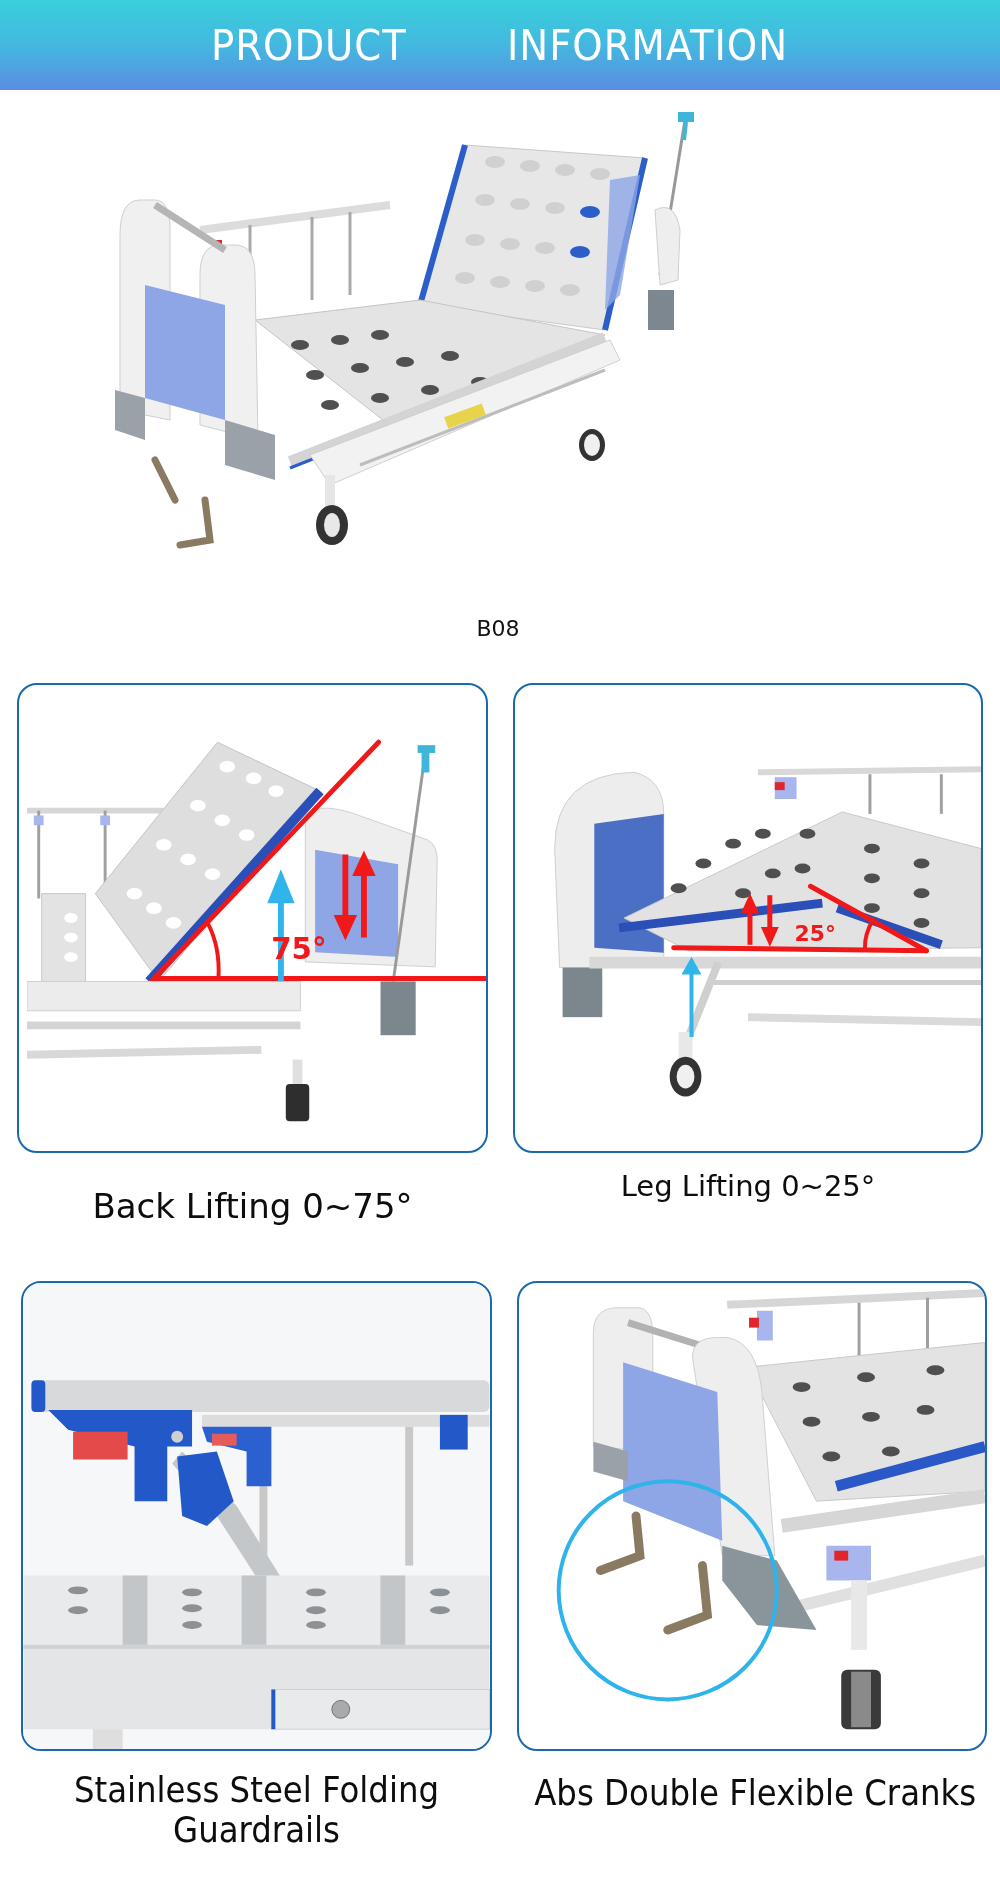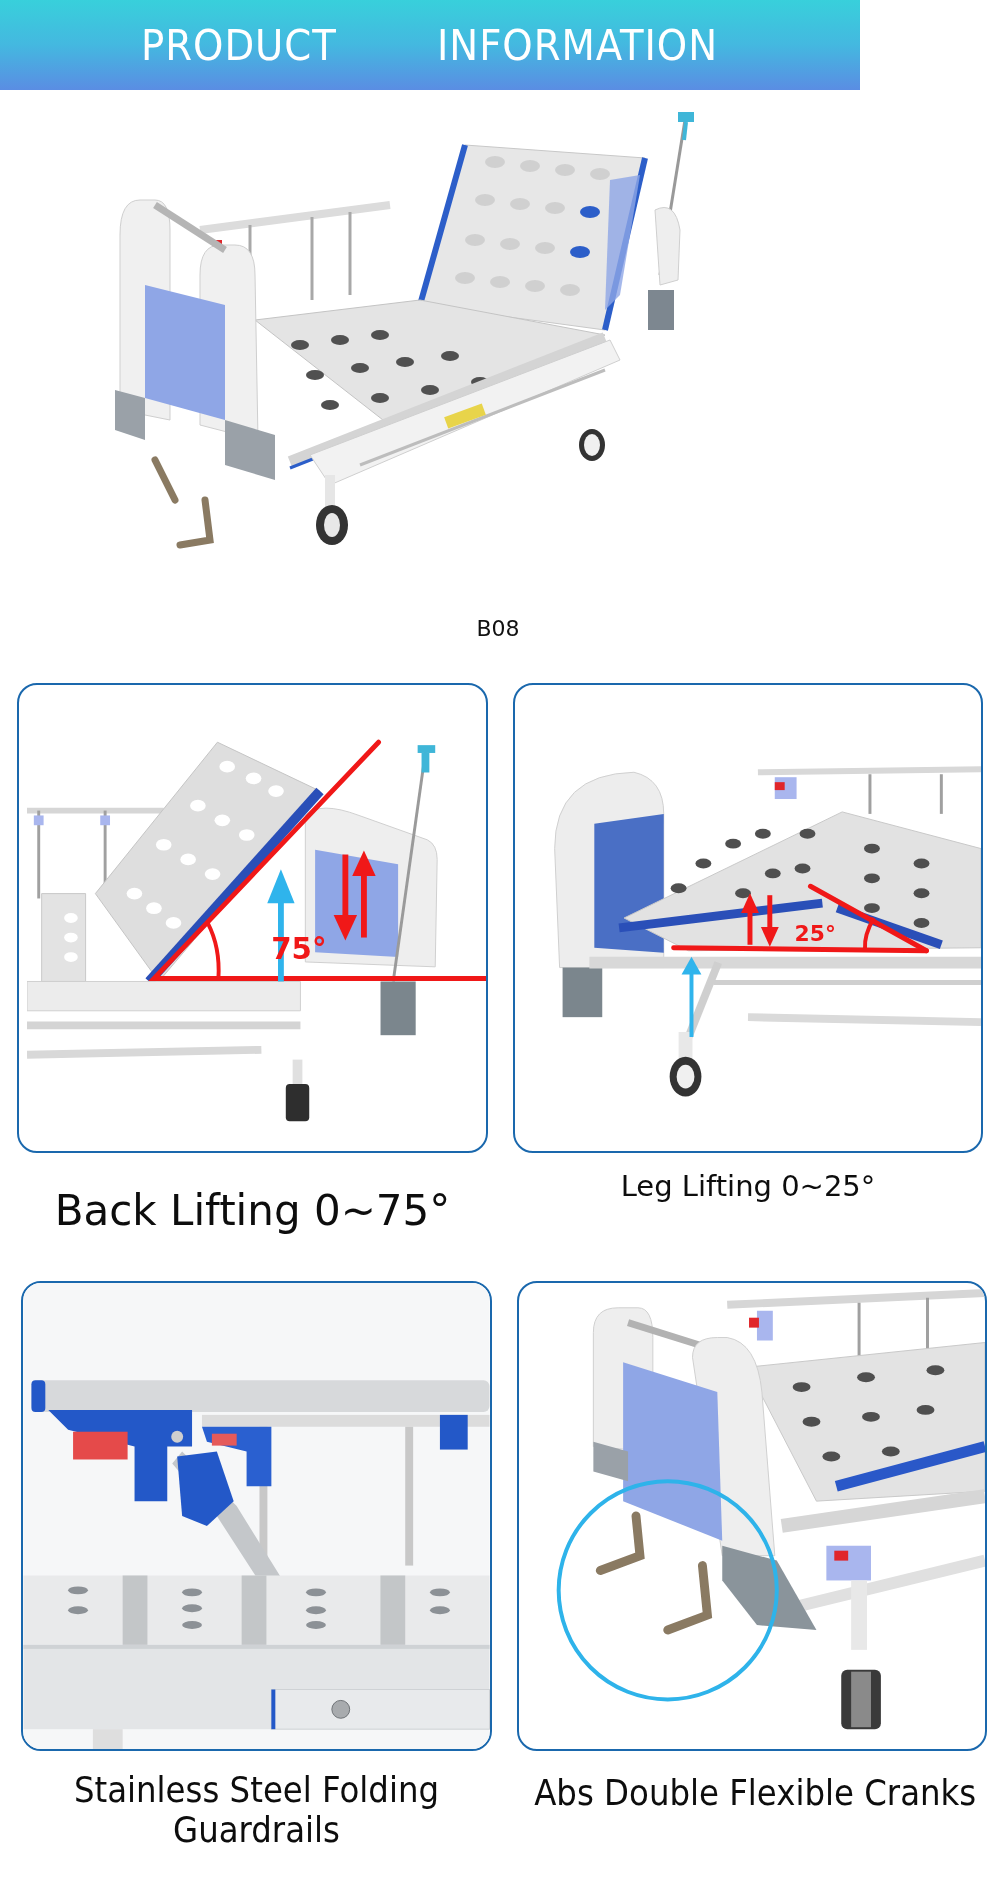--- a/index.html
+++ b/index.html
@@ -1,20 +1,20 @@
 <!DOCTYPE html>
 <html><head>
 <meta charset="utf-8">
 <style>
   * { box-sizing: border-box; margin: 0; padding: 0; }
   html, body { width: 1000px; height: 1889px; background: #ffffff; overflow: hidden; }
   body { position: relative; font-family: "DejaVu Sans", "Liberation Sans", sans-serif; color: #111; }
 
   .header {
-    position: absolute; left: 0; top: 0; width: 860px; height: 90px;
+    position: absolute; left: 0; top: 0; width: 1000px; height: 90px;
     background: linear-gradient(180deg, #38d0db 0%, #44b8e0 50%, #5a8de3 100%);
     display: flex; align-items: center; justify-content: center;
   }
   .header-title {
     color: #ffffff; font-size: 42px; letter-spacing: 1px; word-spacing: 22px;
     font-family: "DejaVu Sans", sans-serif; font-weight: normal;
     transform: scaleX(0.92);
   }
 
   .hero { position: absolute; left: 100px; top: 100px; width: 750px; height: 550px; }
@@ -31,21 +31,21 @@
   .card svg { display: block; width: 100%; height: 100%; }
   #card1 { left: 17px; top: 683px; width: 471px; height: 470px; padding-left: 8px; }
   #card2 { left: 513px; top: 683px; width: 470px; height: 470px; }
   #card3 { left: 21px; top: 1281px; width: 471px; height: 470px; }
   #card4 { left: 517px; top: 1281px; width: 470px; height: 470px; }
 
   .caption {
     position: absolute; text-align: center; color: #0d0d0d;
     font-family: "DejaVu Sans", sans-serif; line-height: 1.12;
   }
-  #cap1 { left: 17px; width: 471px; top: 1187px; font-size: 42px; }
+  #cap1 { left: 17px; width: 471px; top: 1187px; font-size: 34px; }
   #cap2 { left: 513px; width: 470px; top: 1170px; font-size: 29px; }
   #cap3 { left: 21px; width: 471px; top: 1770px; font-size: 36px; transform: scaleX(0.9); }
   #cap4 { left: 510px; width: 484px; top: 1773px; font-size: 36px; transform: scaleX(0.9); white-space: nowrap; }
 </style>
 </head>
 <body>
 
 <div class="header">
   <div class="header-title" style="white-space:pre;">PRODUCT   INFORMATION</div>
 </div>

